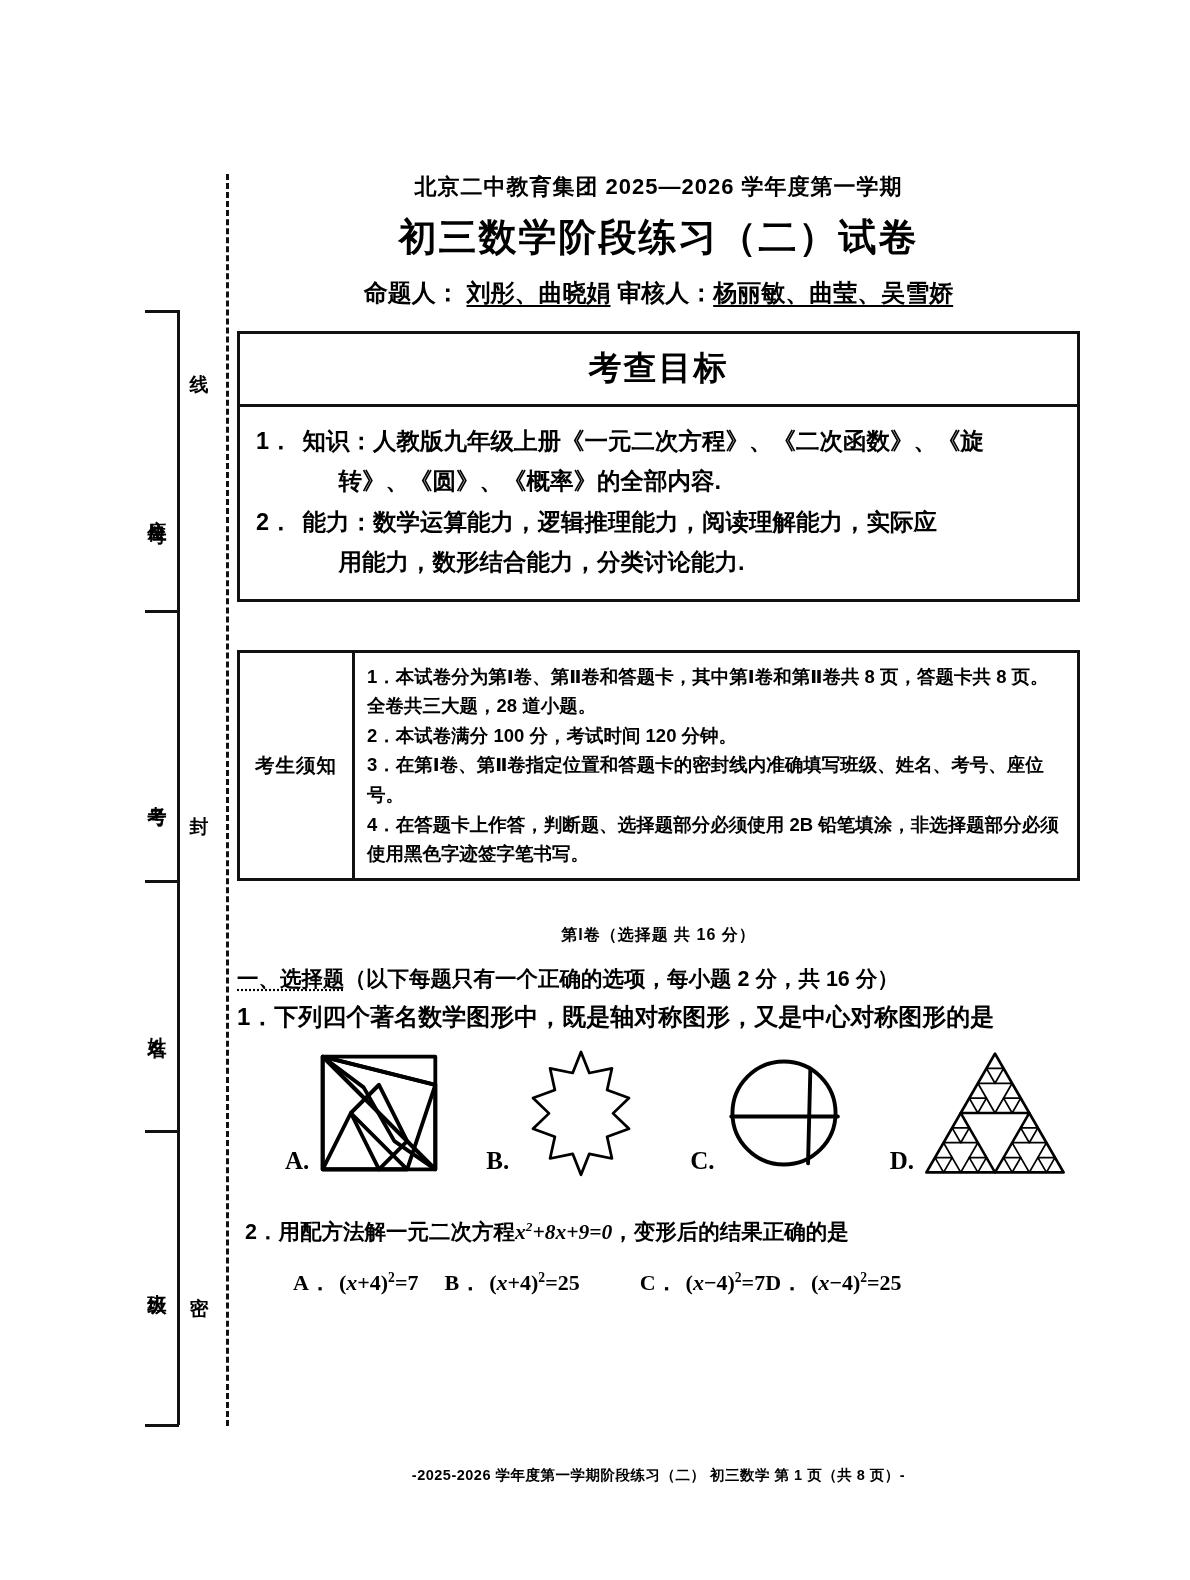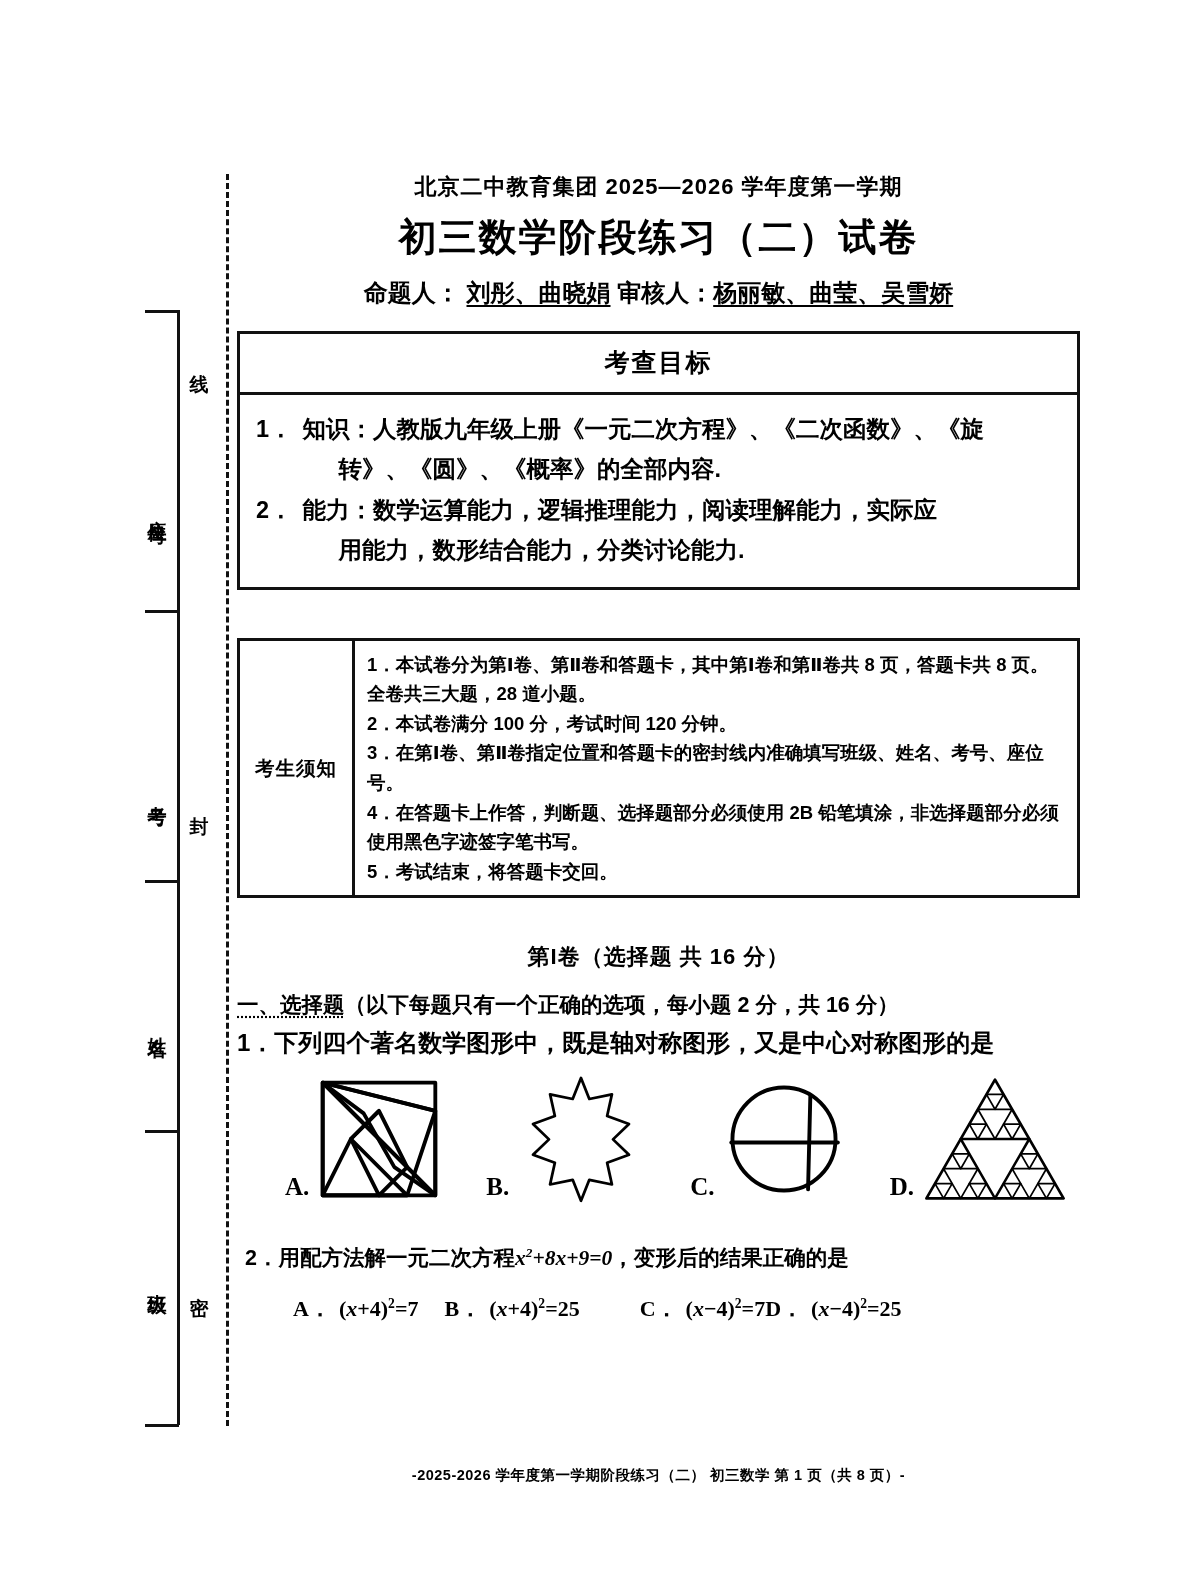--- a/index.html
+++ b/index.html
@@ -100,21 +100,21 @@
 
   
   .goal-box {
     margin-top: 22px;
     border: 3px solid #111;
   }
   .goal-head {
     text-align: center;
     font-family: "Liberation Sans", "DejaVu Sans", sans-serif;
     font-weight: 700;
-    font-size: 25px;
+    font-size: 33px;
     padding: 12px 0 13px 0;
     border-bottom: 3px solid #111;
     letter-spacing: 2px;
   }
   .goal-body {
     padding: 14px 16px 16px 16px;
     font-family: "Liberation Sans", "DejaVu Sans", sans-serif;
     font-weight: 700;
     font-size: 23.5px;
     line-height: 1.72;
@@ -160,21 +160,21 @@
     line-height: 1.60;
     border-radius: 8px;
   }
   .notice-body p { margin: 0; }
 
   
   .sec-title {
     text-align: center;
     font-family: "Liberation Sans", "DejaVu Sans", sans-serif;
     font-weight: 700;
-    font-size: 22px;
+    font-size: 16px;
     margin-top: 44px;
     letter-spacing: 1px;
   }
   .q-head {
     font-family: "Liberation Sans", "DejaVu Sans", sans-serif;
     font-weight: 700;
     font-size: 21.5px;
     margin-top: 18px;
     white-space: nowrap;
   }
@@ -305,21 +305,20 @@
       </div>
     </div>
 
     <div class="notice-box">
       <div class="notice-label">考生须知</div>
       <div class="notice-body">
         <p>1．本试卷分为第Ⅰ卷、第Ⅱ卷和答题卡，其中第Ⅰ卷和第Ⅱ卷共 8 页，答题卡共 8 页。全卷共三大题，28 道小题。</p>
         <p>2．本试卷满分 100 分，考试时间 120 分钟。</p>
         <p>3．在第Ⅰ卷、第Ⅱ卷指定位置和答题卡的密封线内准确填写班级、姓名、考号、座位号。</p>
         <p>4．在答题卡上作答，判断题、选择题部分必须使用 2B 铅笔填涂，非选择题部分必须使用黑色字迹签字笔书写。</p>
-        <p>5．考试结束，将答题卡交回。</p>
       </div>
     </div>
 
     <div class="sec-title">第I卷（选择题 共 16 分）</div>
 
     <div class="q-head"><span class="dotted">一、选择题</span><span>（以下每题只有一个正确的选项，每小题 2 分，共 16 分）</span></div>
 
     <div class="q-text"><span>1．</span><span>下列四个著名数学图形中，既是轴对称图形，又是中心对称图形的是</span></div>
 
     <div class="fig-row">

